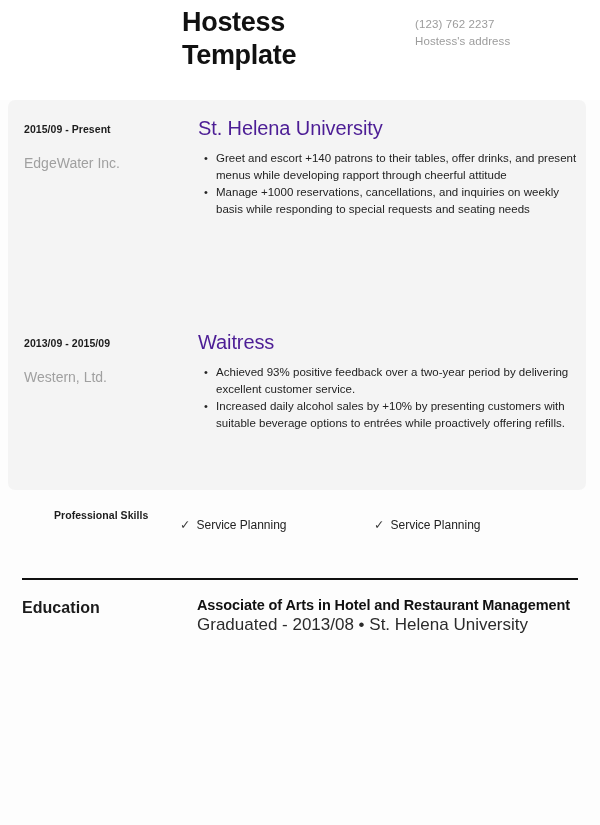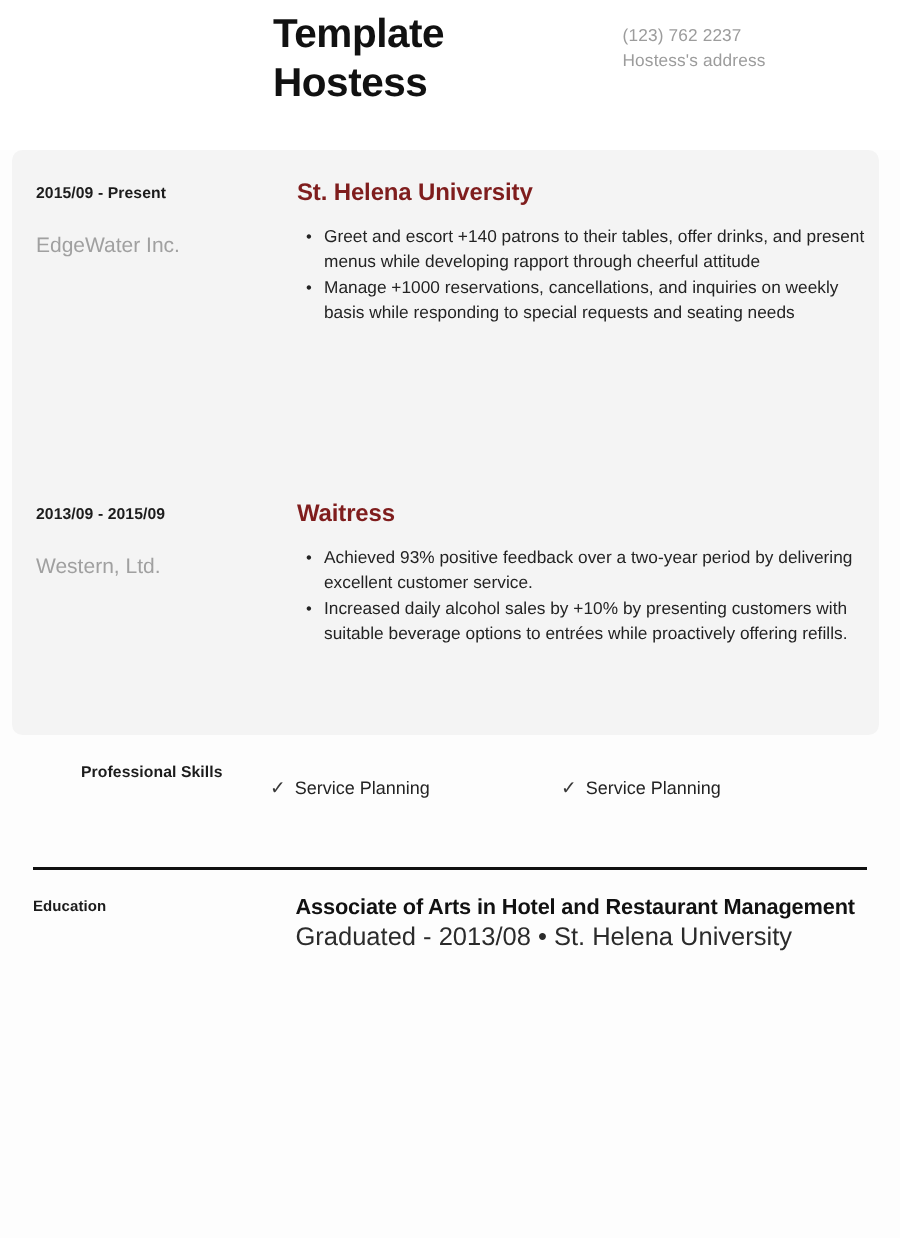--- a/index.html
+++ b/index.html
@@ -100,23 +100,23 @@
     margin-top: 18px;
   }
 
   .exp-body {
     position: absolute;
     left: 190px;
     top: 0;
     width: 385px;
   }
   .exp-title {
-    font-size: 16px;
-    font-weight: bold;
-    color: #7f1d1d;
+    font-size: 20px;
+    font-weight: normal;
+    color: #4c1d95;
     line-height: 21px;
     letter-spacing: -0.1px;
   }
   .exp-bullets {
     margin: 11px 0 0 0;
     padding: 0 0 0 18px;
     list-style: none;
   }
   .exp-bullets li {
     position: relative;
@@ -190,21 +190,21 @@
   .education-section {
     position: absolute;
     left: 0;
     top: 596px;
     width: 600px;
   }
   .education-label {
     position: absolute;
     left: 22px;
     top: 3px;
-    font-size: 10px;
+    font-size: 16px;
     font-weight: bold;
     color: #1c1c1c;
     letter-spacing: 0.05px;
   }
   .education-body {
     position: absolute;
     left: 197px;
     top: 0;
     width: 390px;
   }
@@ -223,22 +223,22 @@
     margin-top: 2px;
   }
 </style>
 </head>
 <body>
 
 <div class="page">
 
   <div class="header">
     <div class="header-name">
+      <span class="line">Hostess</span>
       <span class="line">Template</span>
-      <span class="line">Hostess</span>
     </div>
 
     <div class="contact-block">
       <div class="contact-line">(123) 762 2237</div>
       <div class="contact-line">Hostess's address</div>
     </div>
   </div>
 
   <div class="experience-panel">
 

